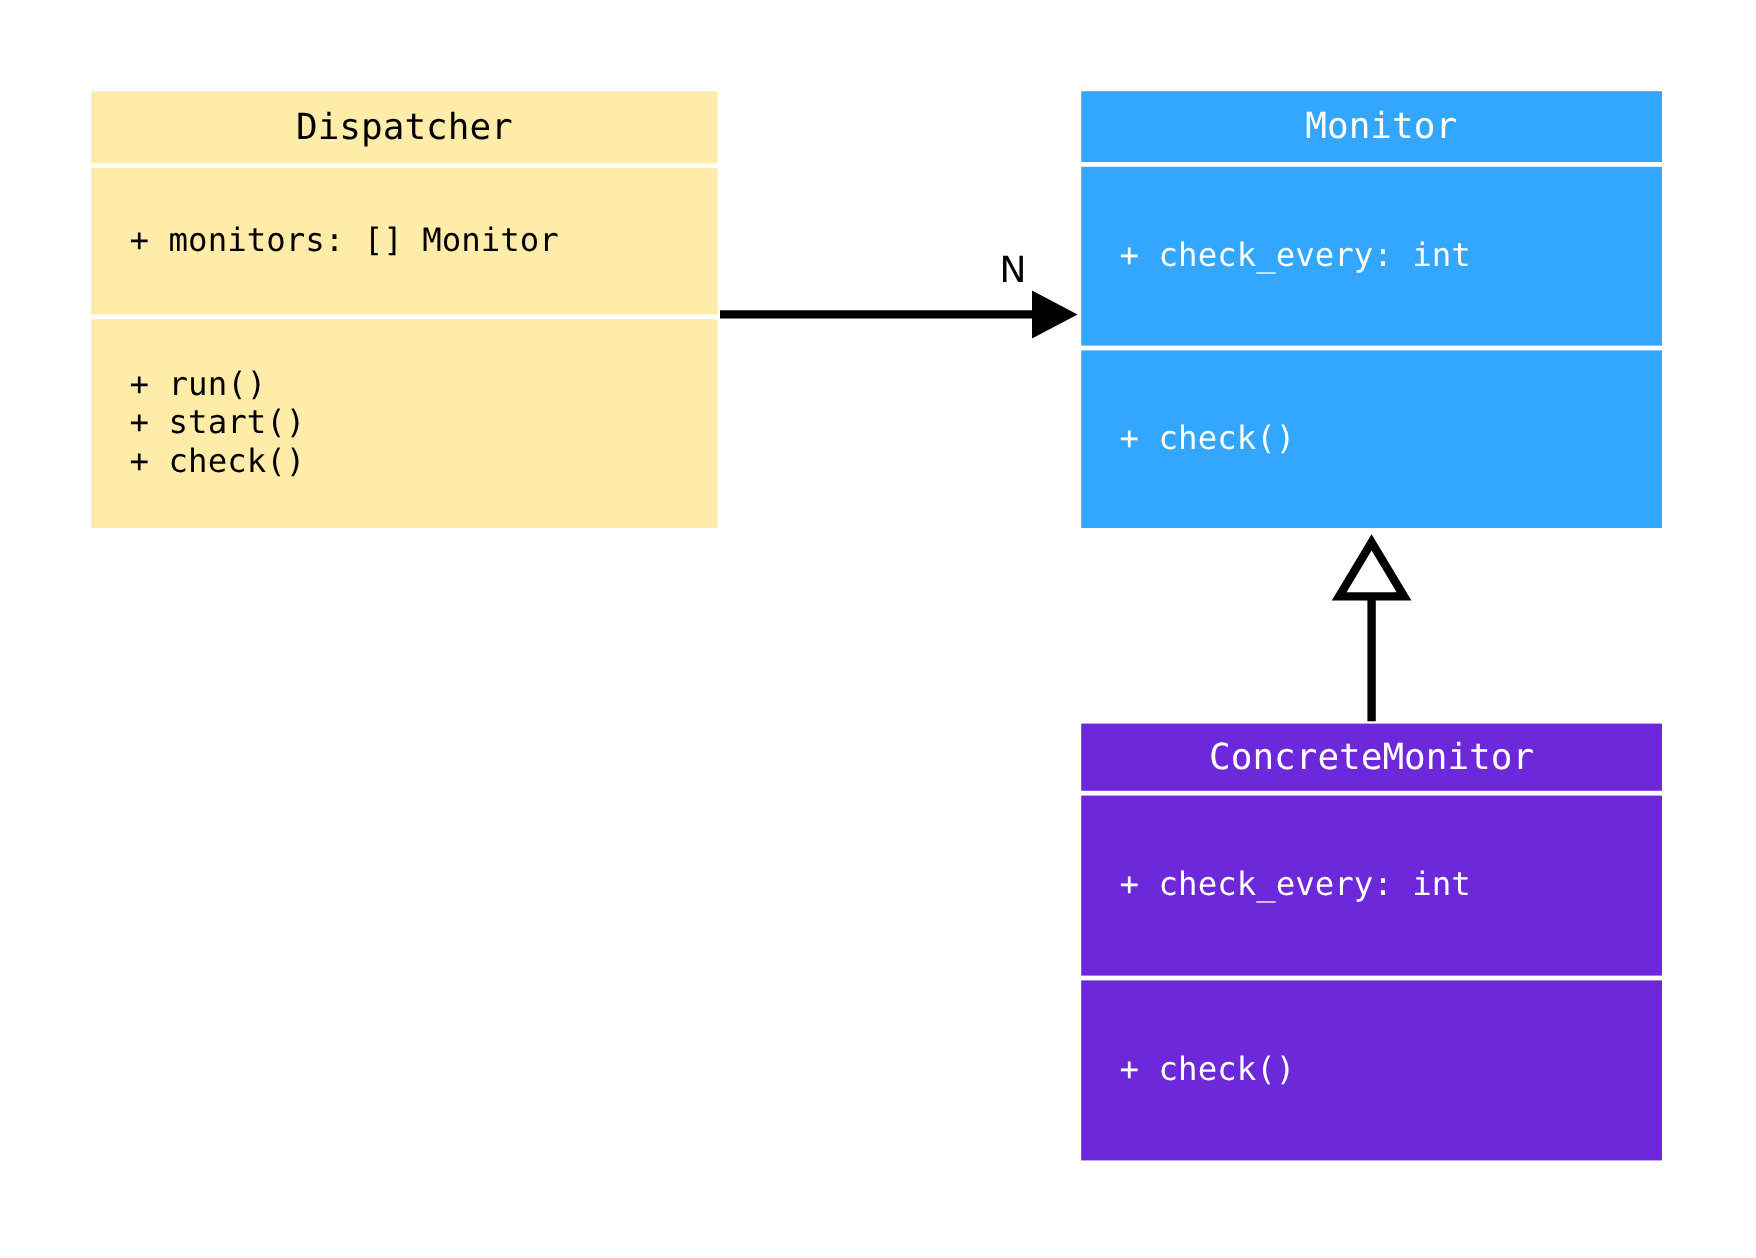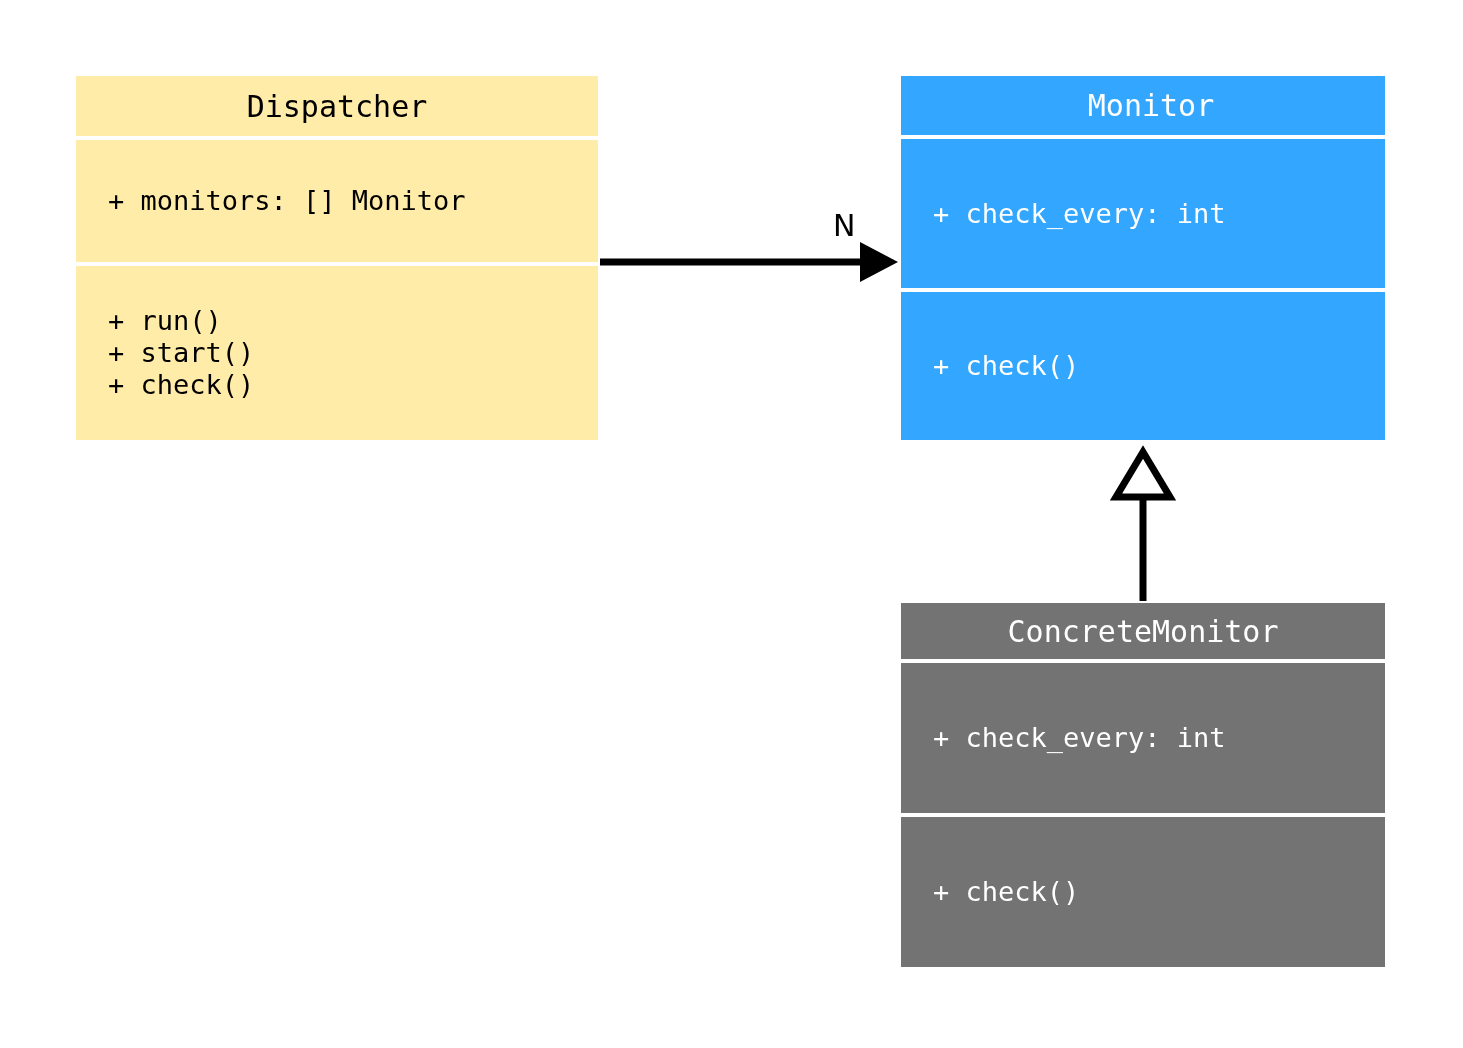--- a/index.html
+++ b/index.html
@@ -52,21 +52,21 @@
   
   .cls-monitor .compartment {
     background: #33a7ff;
     color: #ffffff;
   }
   .cls-monitor .compartment.title {
     padding-left: 16px;
   }
   
   .cls-concrete .compartment {
-    background: #737373;
+    background: #6d28d9;
     color: #ffffff;
   }
 
   
   .connector {
     position: absolute;
     left: 0;
     top: 0;
     width: 1463px;
     height: 1048px;

